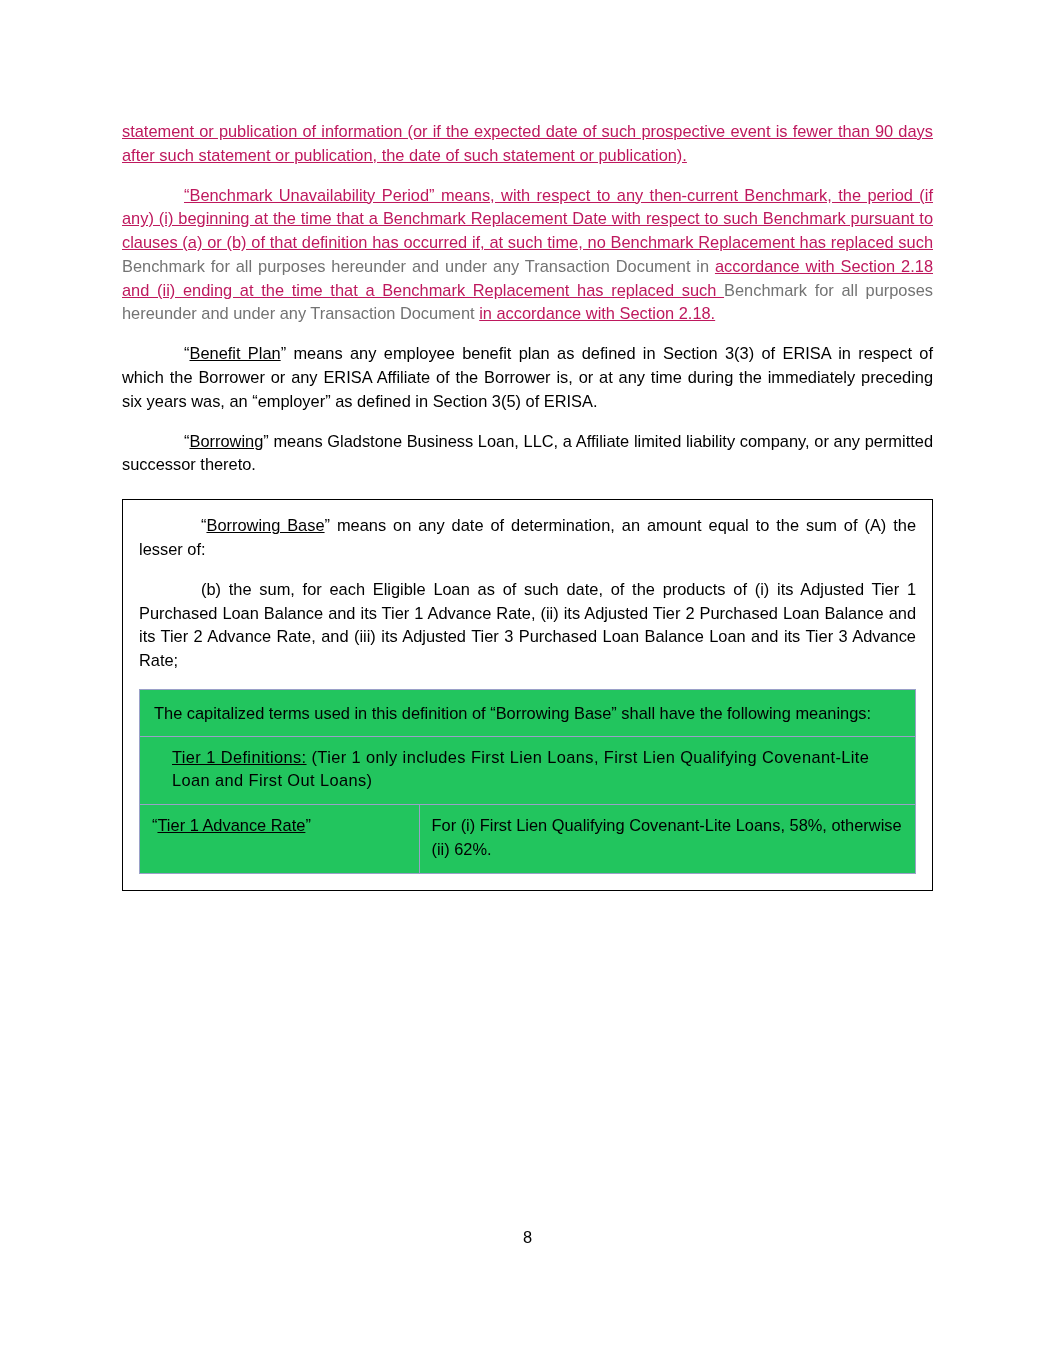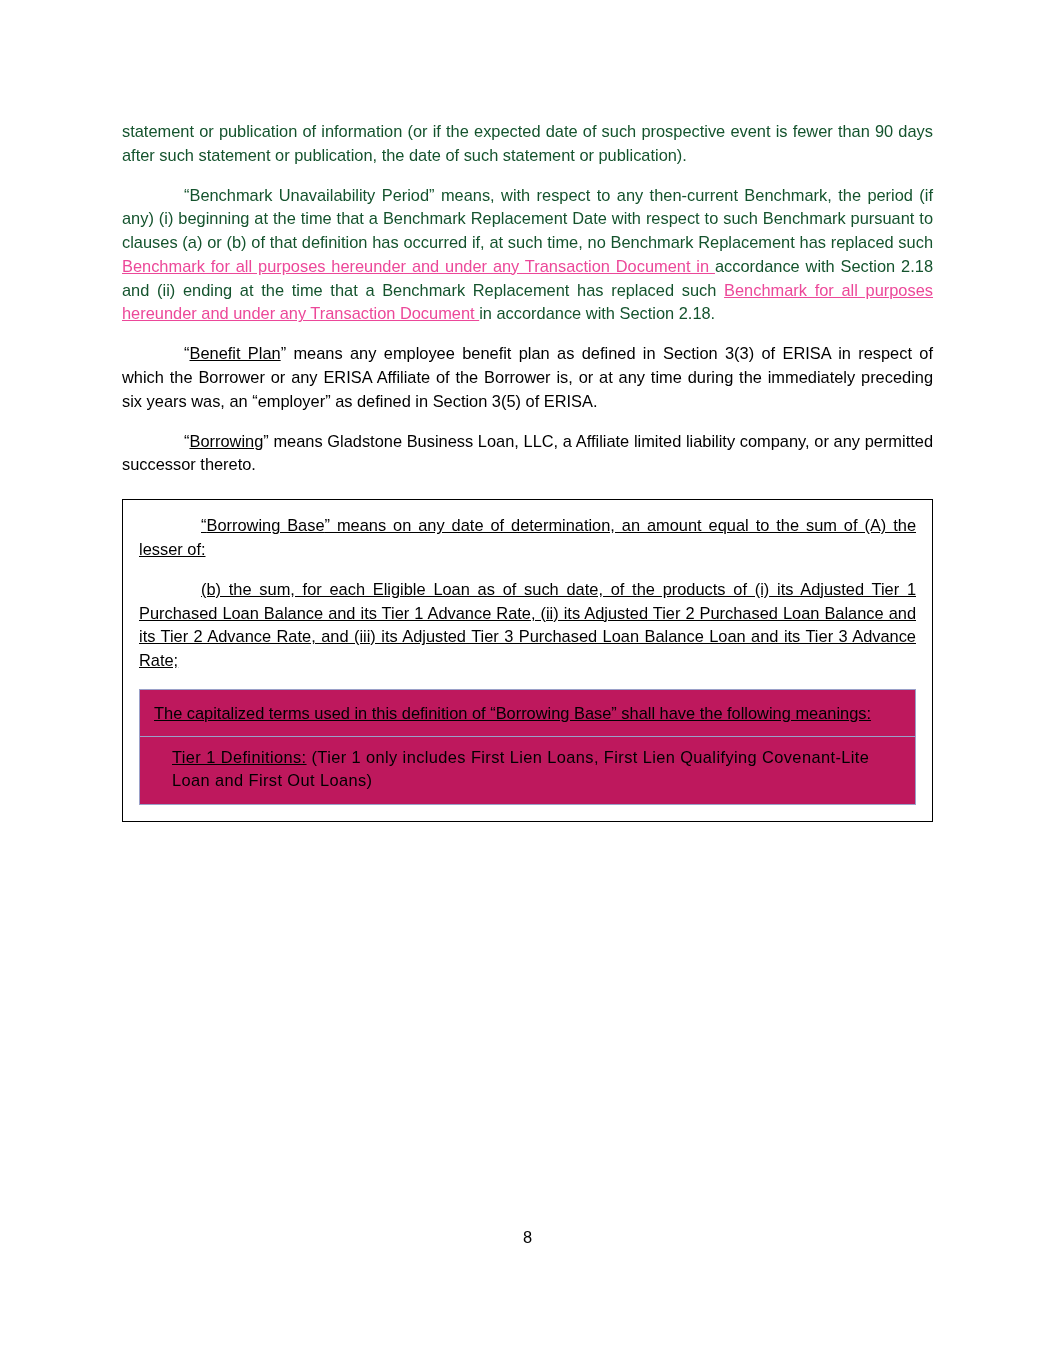--- a/index.html
+++ b/index.html
@@ -27,47 +27,46 @@
   }
   p {
     margin: 0 0 16px 0;
     font-size: 16.4px;
     line-height: 1.45;
     text-align: justify;
     text-justify: inter-word;
   }
   .indent { text-indent: 62px; }
   .ins-blue {
-    color: #14532d;
+    color: #be185d;
+    text-decoration: underline;
   }
   .ins-green {
-    color: #ec4899;
-    text-decoration: underline;
+    color: #737373;
   }
   u.plain { text-decoration: underline; }
 
   
   .box-outer {
     border: 1.2px solid #000;
     padding: 14px 16px 16px 16px;
     margin-top: 22px;
     box-sizing: border-box;
   }
   .box-outer p {
     margin: 0 0 16px 0;
-    text-decoration: underline;
   }
   .sub-indent {
     margin-left: 96px;
     text-indent: 62px;
   }
   
   .box-inner {
     border: 1.2px solid #9aa0c8;
-    background: #be185d;
+    background: #22c55e;
     margin-top: 16px;
     padding: 0;
     box-sizing: border-box;
   }
   .box-inner .intro {
     padding: 12px 14px 10px 14px;
     font-size: 16.4px;
     line-height: 1.45;
     margin: 0;
     text-align: left;
@@ -138,20 +137,24 @@
 
 
       <div class="box-inner">
         <p class="intro">The capitalized terms used in this definition of “Borrowing Base” shall have the following meanings:</p>
 
         <table class="defs-table">
           <tbody>
             <tr class="header-row">
               <td colspan="2" class="spaced"><u class="plain">Tier 1 Definitions:</u><span> (Tier 1 only includes First Lien Loans, First Lien Qualifying Covenant-Lite Loan and First Out Loans)</span></td>
             </tr>
+            <tr>
+              <td class="term"><span>“</span><u class="plain">Tier 1 Advance Rate</u><span>”</span></td>
+              <td class="def">For (i) First Lien Qualifying Covenant-Lite Loans, 58%, otherwise (ii) 62%.</td>
+            </tr>
           </tbody>
         </table>
       </div>
 
     </div>
   </div>
 
   <div class="page-number">8</div>
 </div>
 

